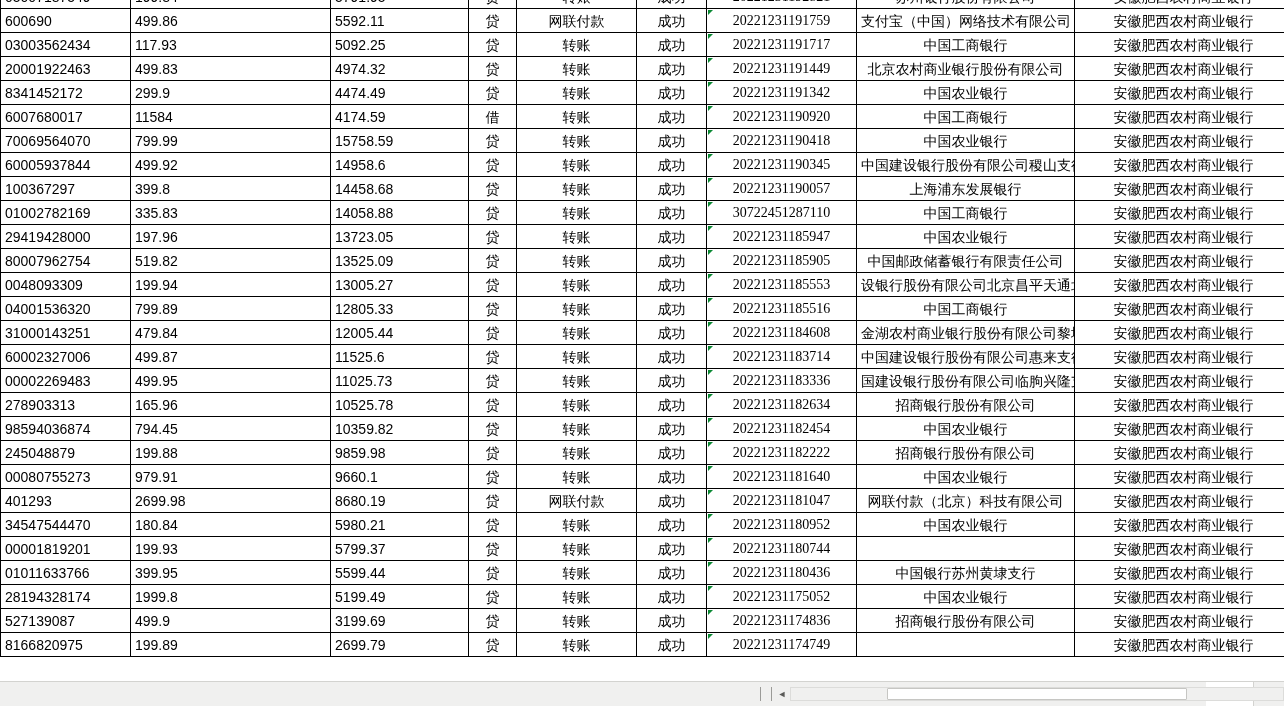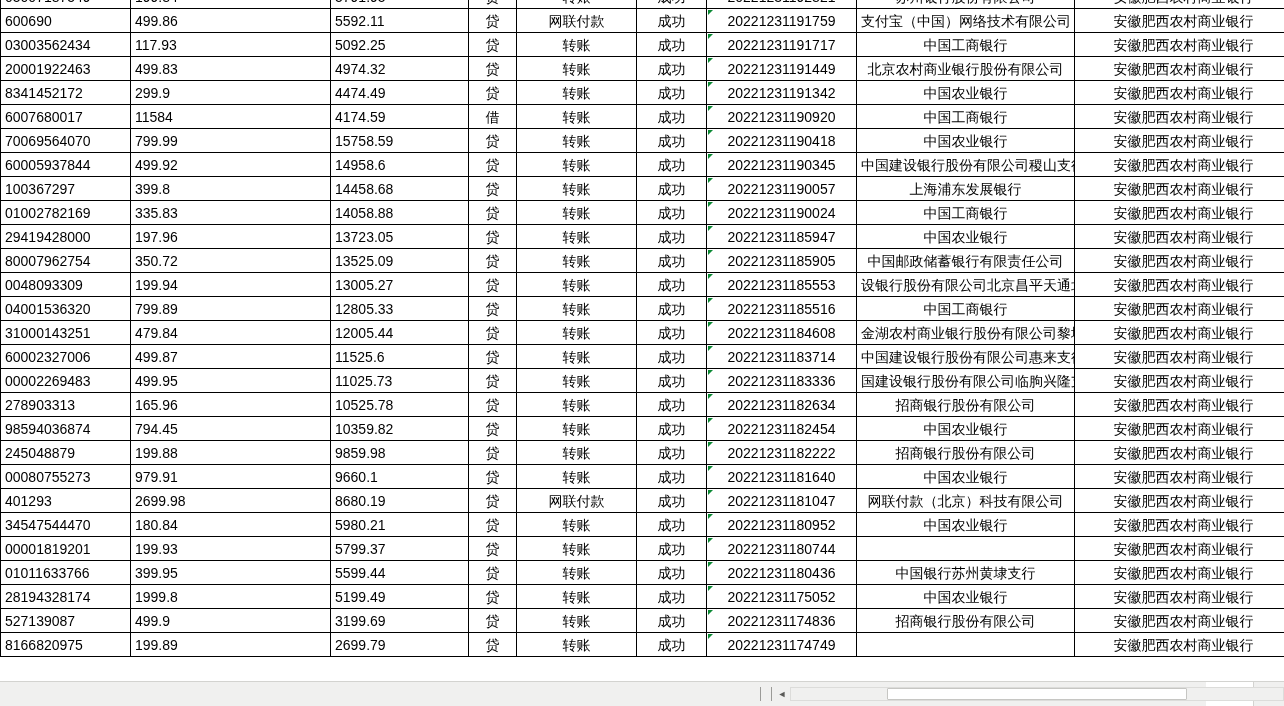--- a/index.html
+++ b/index.html
@@ -54,21 +54,21 @@
   col.c7 { width: 218px; }
   col.c8 { width: 218px; }
 
   .a-left   { text-align: left; }
   .a-center { text-align: center; }
   .a-right  { text-align: left; }
 
   .row-red td { color: #ff0000; }
 
   
-  td.datecell { position: relative; }
+  td.datecell { position: relative; font-family: Liberation Serif, serif; }
   td.datecell .mark {
     position: absolute;
     left: 1px; top: 1px;
     width: 0; height: 0;
     border-left: 5px solid #0b8a34;
     border-bottom: 5px solid transparent;
   }
 
   
   .bottom-bar {
@@ -258,38 +258,38 @@
             <td class="a-center">上海浦东发展银行</td>
             <td class="a-center">安徽肥西农村商业银行</td>
           </tr>
           <tr>
             <td class="a-left">01002782169</td>
             <td class="a-right">335.83</td>
             <td class="a-right">14058.88</td>
             <td class="a-center">贷</td>
             <td class="a-center">转账</td>
             <td class="a-center">成功</td>
-            <td class="a-center datecell"><span class="mark"></span><span>20221231190024</span></td>
+            <td class="a-center datecell"><span class="mark"></span><span>30722451287110</span></td>
             <td class="a-center">中国工商银行</td>
             <td class="a-center">安徽肥西农村商业银行</td>
           </tr>
           <tr>
             <td class="a-left">29419428000</td>
             <td class="a-right">197.96</td>
             <td class="a-right">13723.05</td>
             <td class="a-center">贷</td>
             <td class="a-center">转账</td>
             <td class="a-center">成功</td>
             <td class="a-center datecell"><span class="mark"></span><span>20221231185947</span></td>
             <td class="a-center">中国农业银行</td>
             <td class="a-center">安徽肥西农村商业银行</td>
           </tr>
           <tr>
             <td class="a-left">80007962754</td>
-            <td class="a-right">350.72</td>
+            <td class="a-right">519.82</td>
             <td class="a-right">13525.09</td>
             <td class="a-center">贷</td>
             <td class="a-center">转账</td>
             <td class="a-center">成功</td>
             <td class="a-center datecell"><span class="mark"></span><span>20221231185905</span></td>
             <td class="a-center">中国邮政储蓄银行有限责任公司</td>
             <td class="a-center">安徽肥西农村商业银行</td>
           </tr>
           <tr>
             <td class="a-left">0048093309</td>

